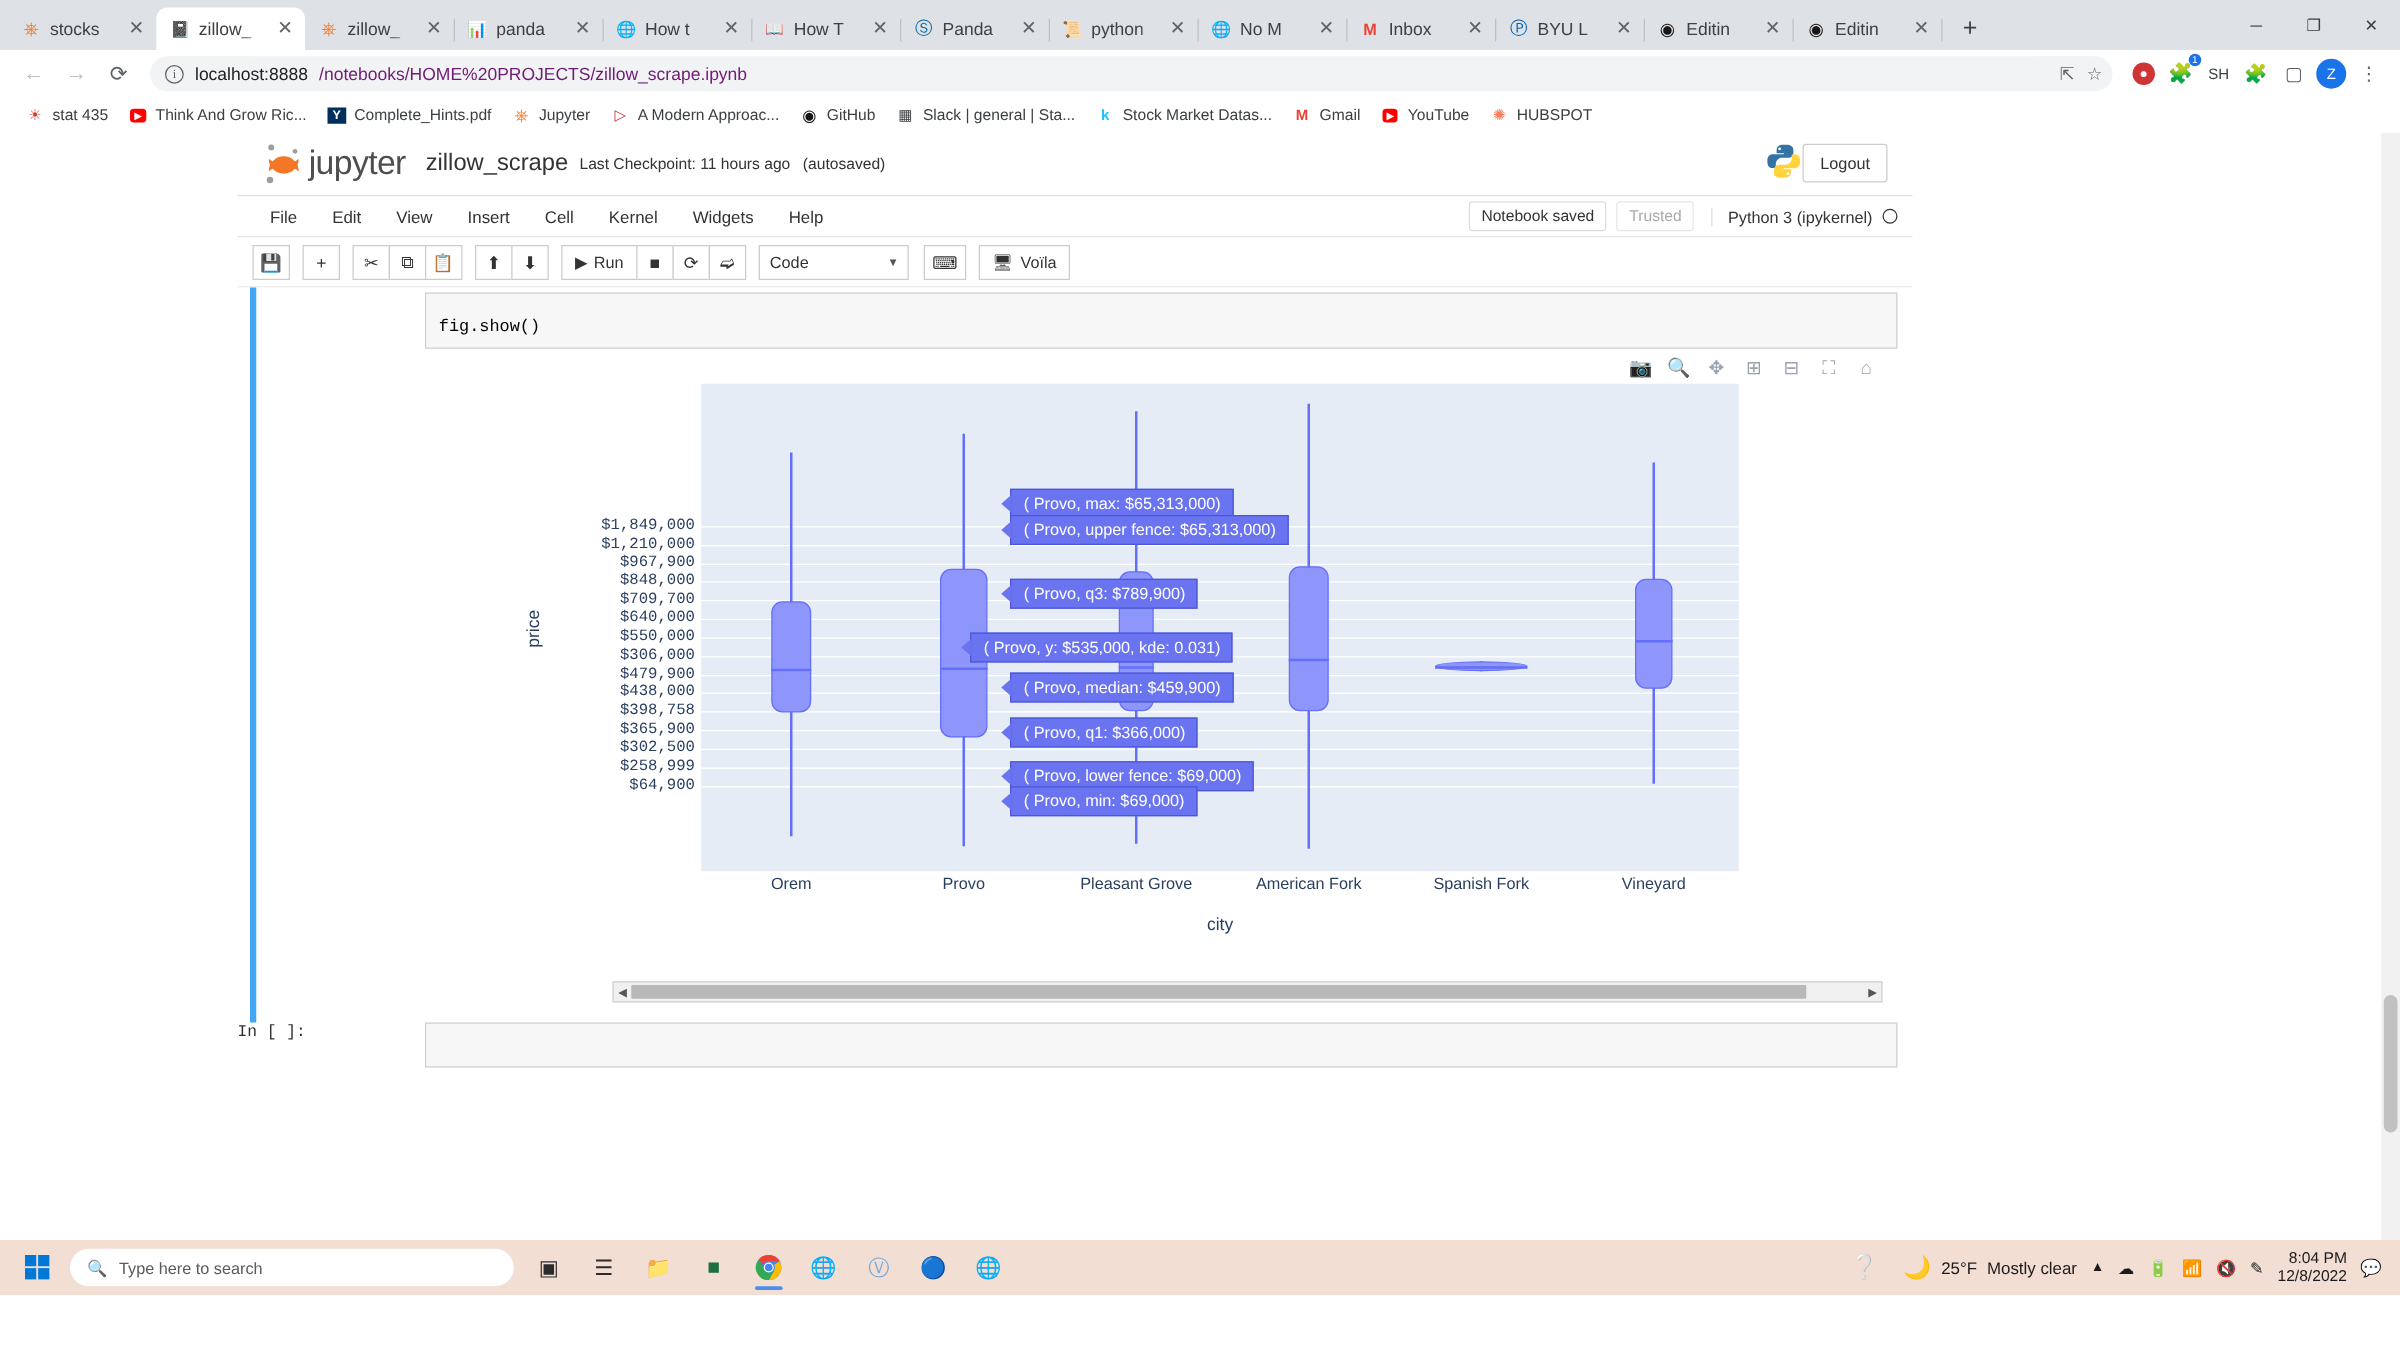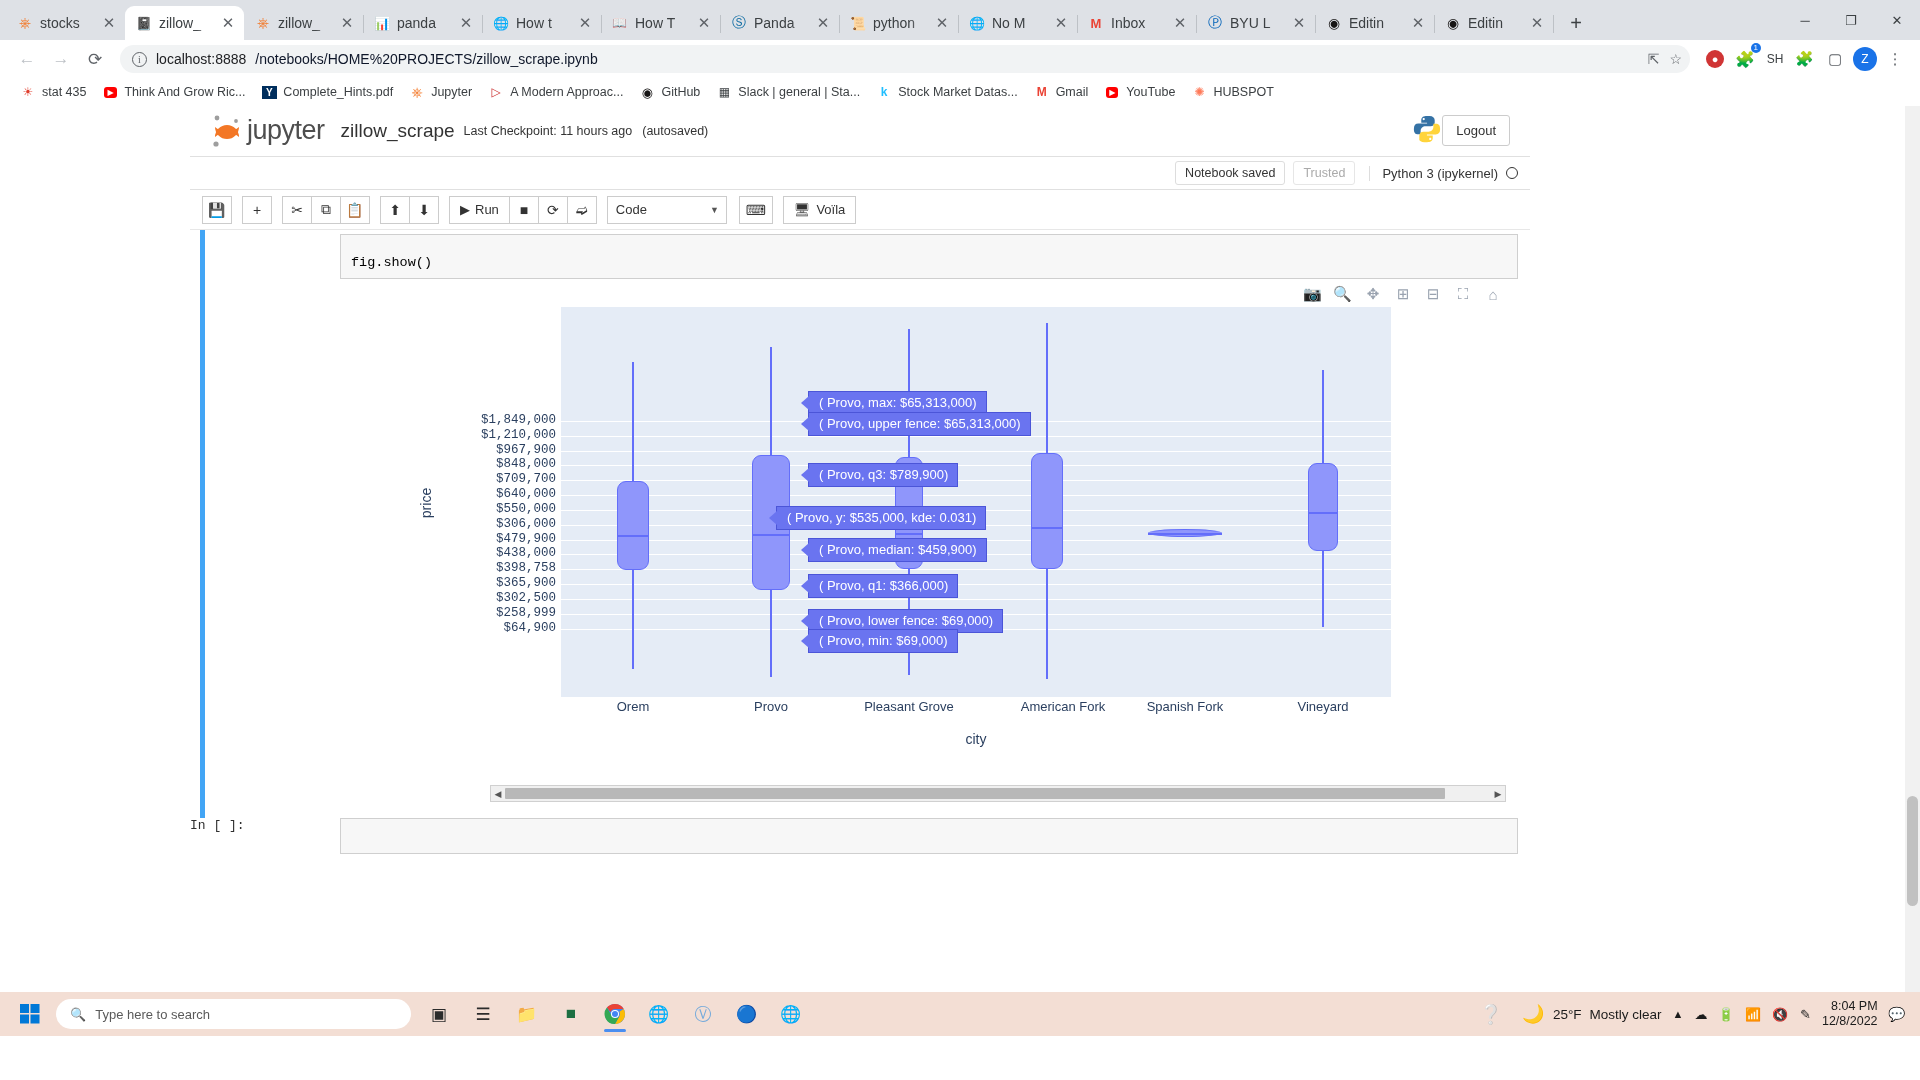--- a/index.html
+++ b/index.html
@@ -42,21 +42,21 @@
   .omnirow { height:38px; background:#fff; display:flex; align-items:center; padding:0 12px; gap:4px; }
   .navbtn { width:30px; height:30px; border-radius:50%; display:flex; align-items:center; justify-content:center;
             font-size:17px; color:#5f6368; }
   .navbtn.dim { color:#bdc1c6; }
   .omnibox {
     flex:1 1 auto; height:28px; background:#f1f3f4; border-radius:14px; margin:0 8px 0 6px;
     display:flex; align-items:center; padding:0 12px; gap:9px; font-size:14px; color:#202124; position:relative;
   }
   .omnibox .infoic { width:15px; height:15px; border:1.4px solid #5f6368; border-radius:50%;
                      font-size:10px; line-height:13px; text-align:center; color:#5f6368; font-family:"Liberation Serif",serif; }
-  .omnibox .urlgrey { color:#0f172a; }
+  .omnibox .urlgrey { color:#701a75; }
   .omniright { position:absolute; right:8px; display:flex; gap:10px; align-items:center; color:#5f6368; font-size:14px; }
   .toolic { width:26px; height:26px; display:flex; align-items:center; justify-content:center; font-size:15px; color:#5f6368; }
   .avatar-circ { width:24px; height:24px; border-radius:50%; background:#1a73e8; color:#fff;
                  font-size:12px; display:flex; align-items:center; justify-content:center; }
   .ext-badge { position:relative; }
   .ext-badge .cnt { position:absolute; top:-3px; right:-3px; background:#1a73e8; color:#fff;
                     font-size:8px; border-radius:6px; padding:0 3px; line-height:10px; }
 
   
   .bookmarks { height:28px; background:#fff; display:flex; align-items:center; padding:0 12px; gap:0; font-size:12.5px; color:#3c4043; }
@@ -424,20 +424,30 @@
             <svg width="30" height="30" viewBox="0 0 32 32">
               <path d="M15.9 2c-3.3 0-6 1-6 4.4v2.8h6.2v.9H6.8C3.6 10.1 2 12 2 15.9s1.3 5.8 4.8 5.8h2.4v-3.6c0-2.8 2.4-5 5.2-5h5.4c2.5 0 4.4-1.6 4.4-4.1V6.4C24.2 3.9 22 2 18.9 2h-3zm-3.4 2.2c.7 0 1.2.5 1.2 1.2s-.5 1.2-1.2 1.2-1.2-.5-1.2-1.2.5-1.2 1.2-1.2z" fill="#3572A5"></path>
               <path d="M16.1 30c3.3 0 6-1 6-4.4v-2.8h-6.2v-.9h9.3c3.2 0 4.8-1.9 4.8-5.8s-1.3-5.8-4.8-5.8h-2.4v3.6c0 2.8-2.4 5-5.2 5h-5.4c-2.5 0-4.4 1.6-4.4 4.1v4.6C7.8 28.1 10 30 13.1 30h3zm3.4-2.2c-.7 0-1.2-.5-1.2-1.2s.5-1.2 1.2-1.2 1.2.5 1.2 1.2-.5 1.2-1.2 1.2z" fill="#FFD43B"></path>
             </svg>
           </span>
           <button class="logout-btn">Logout</button>
         </div>
       </div>
 
       <div class="nb-menubar">
+        <div id="menus-container" style="display:flex;">
+            <div class="mitem">File</div>
+            <div class="mitem">Edit</div>
+            <div class="mitem">View</div>
+            <div class="mitem">Insert</div>
+            <div class="mitem">Cell</div>
+            <div class="mitem">Kernel</div>
+            <div class="mitem">Widgets</div>
+            <div class="mitem">Help</div>
+          </div>
         <div class="menu-right">
           <span class="pill">Notebook saved</span>
           <span class="pill muted">Trusted</span>
           <span class="kernelname">Python 3 (ipykernel)</span>
           <span class="kcircle"></span>
         </div>
       </div>
 
       <div class="nb-toolbar">
         <div class="tgrp">
@@ -559,21 +569,21 @@
                   <div class="violin" style="left: 907px; top: 0px; width: 80px; height: 390px;">
                     <div class="vline" style="top: 63px; height: 257px;"></div>
                     <div class="vbody" style="left: 25px; width: 30px; top: 156px; height: 88px; border-radius: 9px;"></div>
                     <div class="vmed" style="left: 25px; width: 30px; top: 205px;"></div>
                   </div>
                 </div>
               <div id="xticks">
                   <div class="xtick" style="left: 257px;">Orem</div>
                   <div class="xtick" style="left: 395px;">Provo</div>
                   <div class="xtick" style="left: 533px;">Pleasant Grove</div>
-                  <div class="xtick" style="left: 687px;">American Fork</div>
+                  <div class="xtick" style="left: 671px;">American Fork</div>
                   <div class="xtick" style="left: 809px;">Spanish Fork</div>
                   <div class="xtick" style="left: 947px;">Vineyard</div>
                 </div>
               <div class="axis-title-x">city</div>
               <div id="annos">
                   <div class="anno" style="left: 432px; top: 84px;">( Provo, max: $65,313,000)</div>
                   <div class="anno" style="left: 432px; top: 105px;">( Provo, upper fence: $65,313,000)</div>
                   <div class="anno" style="left: 432px; top: 156px;">( Provo, q3: $789,900)</div>
                   <div class="anno" style="left: 400px; top: 199px;">( Provo, y: $535,000, kde: 0.031)</div>
                   <div class="anno" style="left: 432px; top: 231px;">( Provo, median: $459,900)</div>

